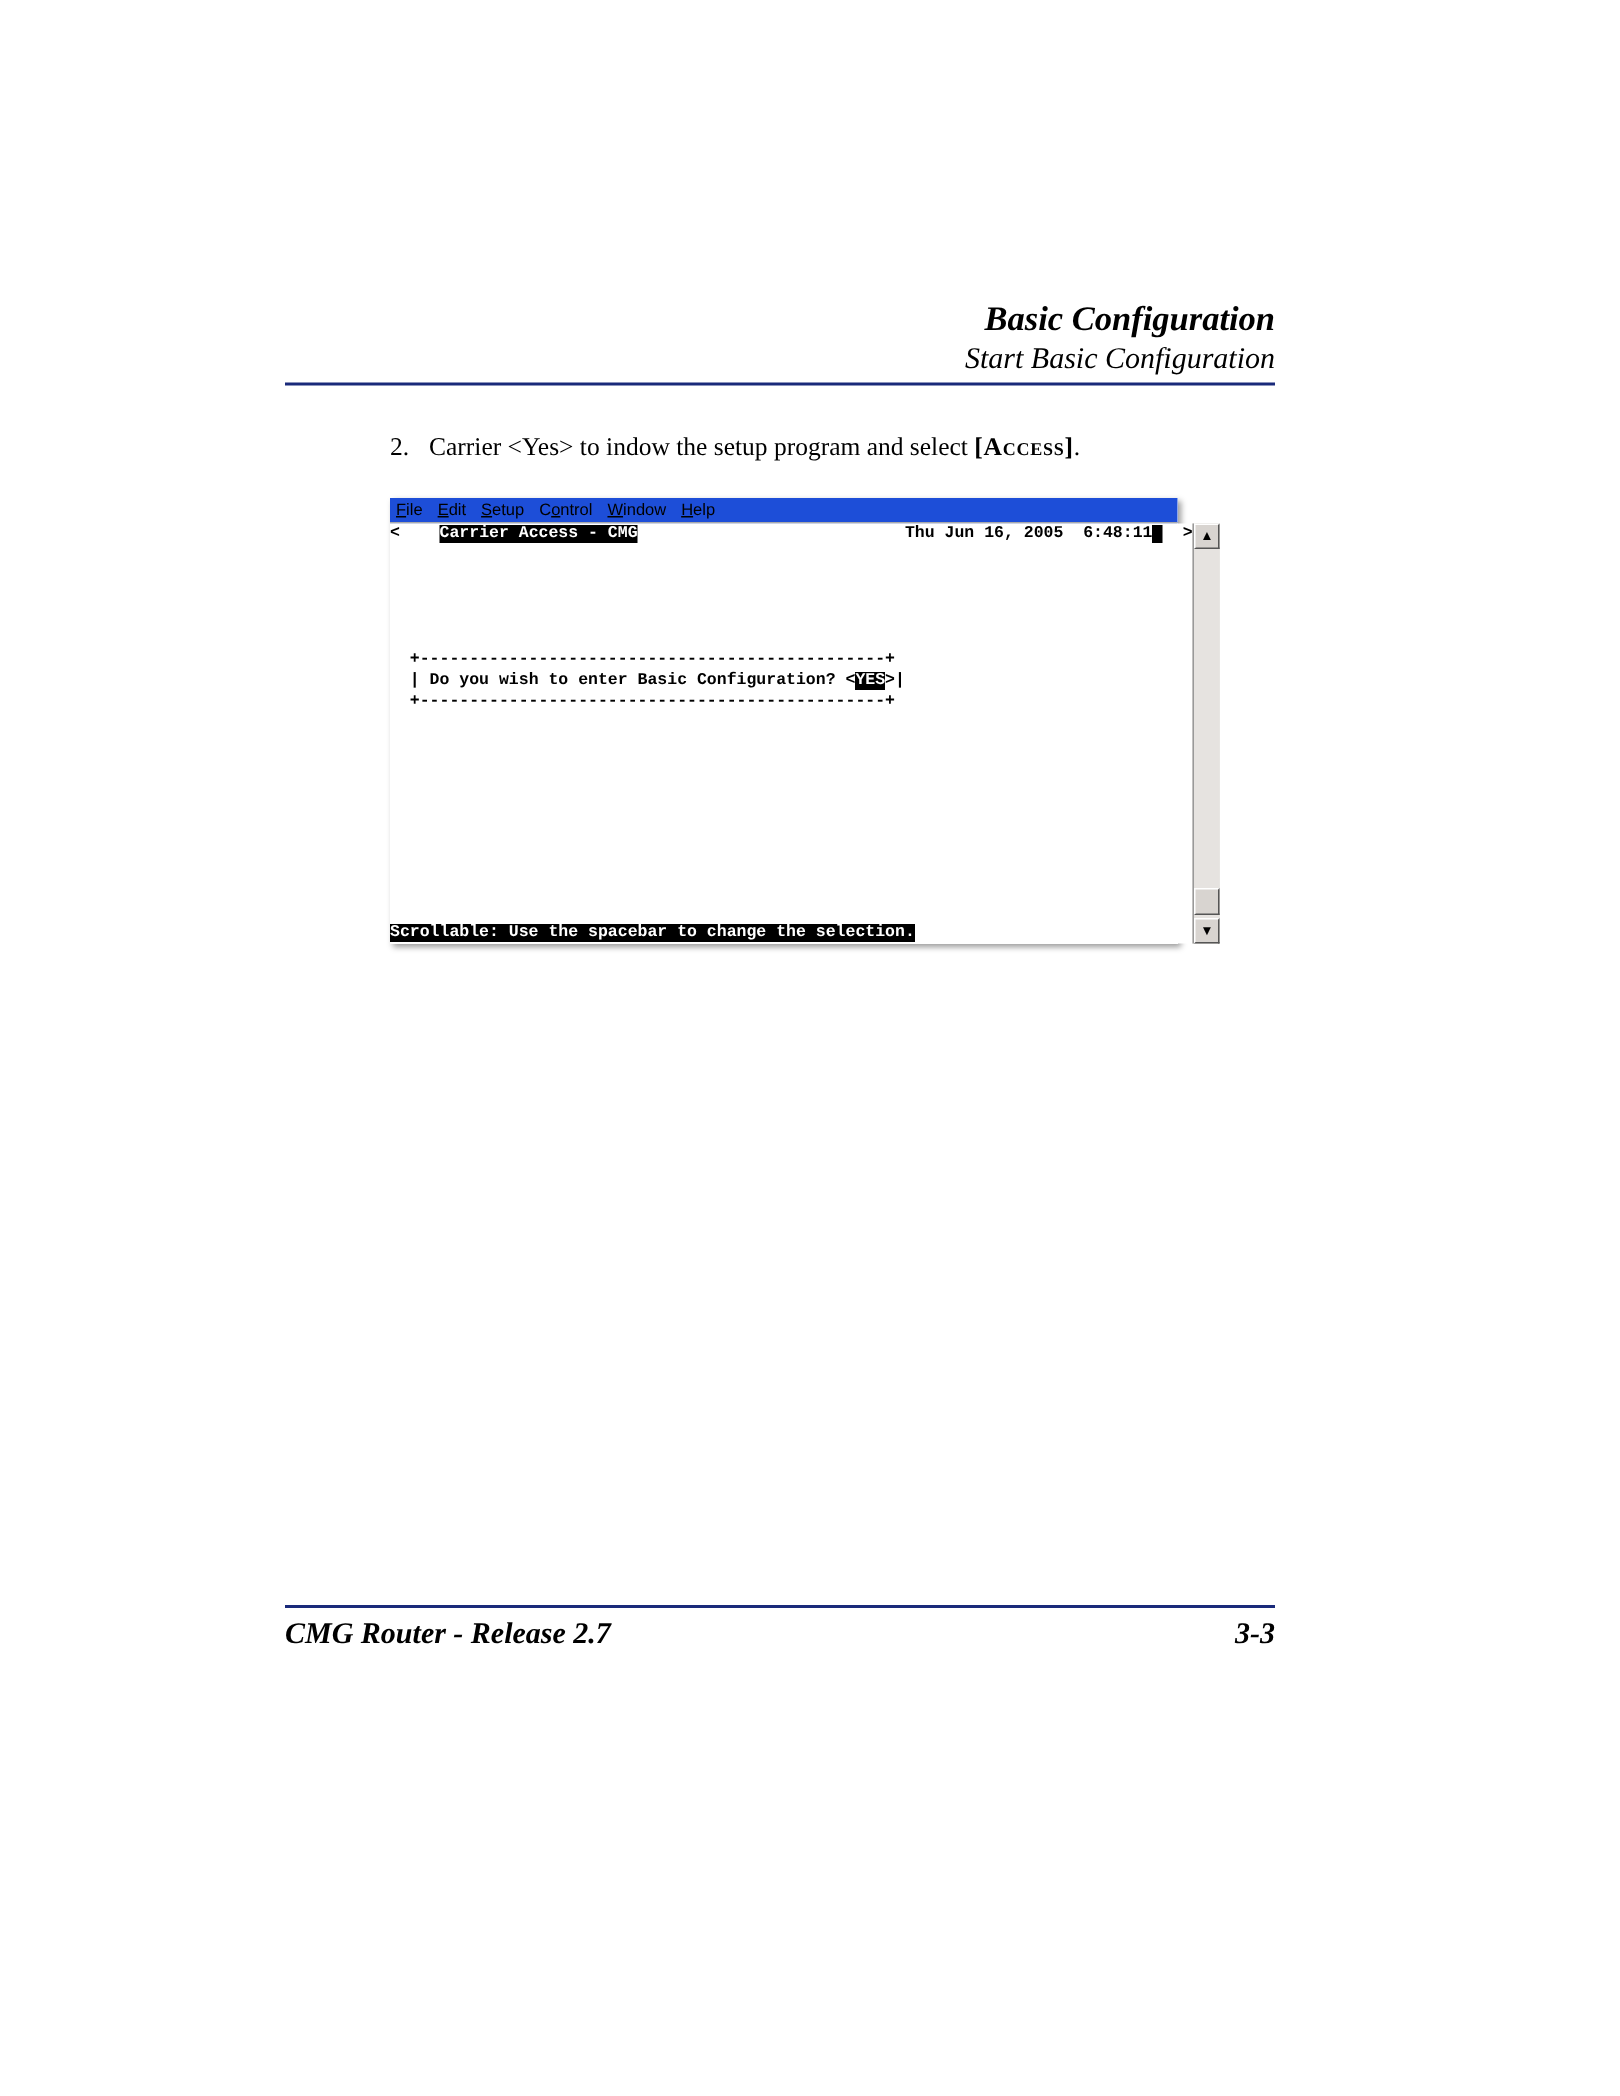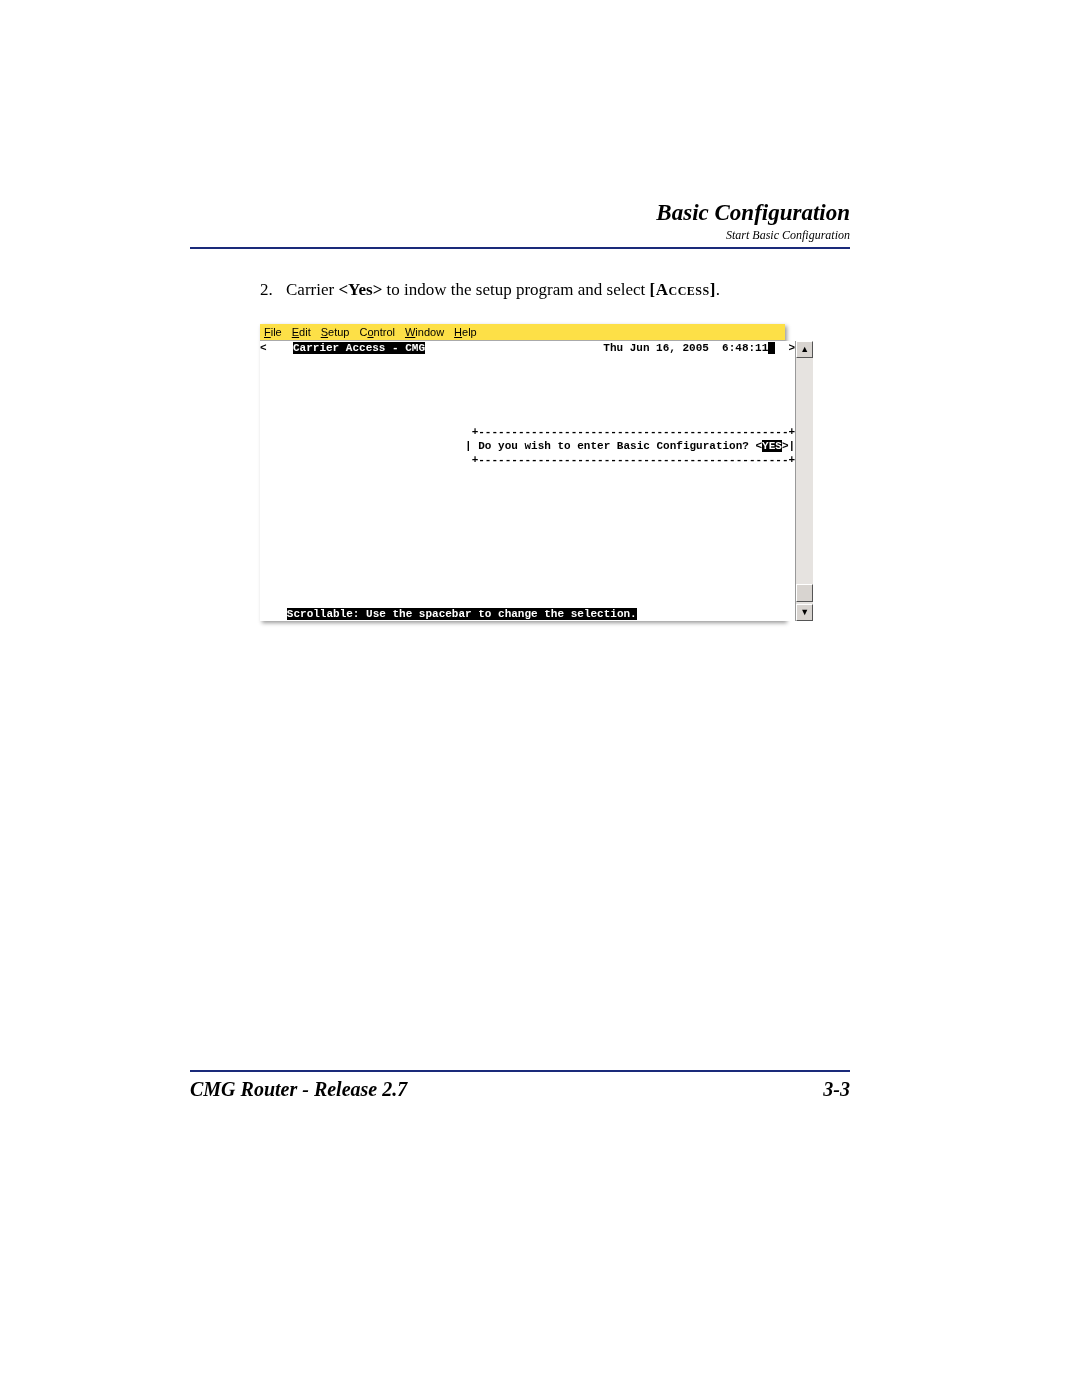--- a/index.html
+++ b/index.html
@@ -22,53 +22,53 @@
   .hdr-title {
     text-align: right;
     font-style: italic;
     font-weight: bold;
     font-size: 23px;
     margin: 0;
   }
   .hdr-sub {
     text-align: right;
     font-style: italic;
-    font-size: 12px;
+    font-size: 20px;
     margin: 2px 0 4px 0;
   }
   .hdr-rule {
     border: none;
     border-top: 2px solid #1a2a7a;
     margin: 0 0 30px 0;
   }
   
   .step {
     margin-left: 70px;
     font-size: 17px;
     line-height: 1.35;
     display: flex;
   }
   .step-num { width: 26px; flex: 0 0 auto; }
   .step-text {}
-  .bold { font-weight: bold; }
+  .bold { font-weight: normal; }
   .smallcaps {
     font-variant: small-caps;
     font-weight: bold;
     letter-spacing: 0.5px;
   }
 
   
   .term-wrap {
     margin-top: 22px;
     margin-left: 70px;
     width: 525px;
     box-shadow: 2px 2px 4px rgba(0,0,0,0.4);
   }
   .menubar {
-    background: #fde047;
+    background: #1d4ed8;
     border-bottom: 1px solid #aaa;
     font-family: Tahoma, Arial, sans-serif;
     font-size: 11px;
     padding: 2px 4px;
     display: flex;
     gap: 10px;
     color: #000;
   }
   .menubar span { cursor: default; }
   .menubar .ul { text-decoration: underline; }
@@ -81,21 +81,20 @@
   .term-screen {
     flex: 1 1 auto;
     font-family: "Courier New", Courier, monospace;
     font-size: 11px;
     font-weight: bold;
     line-height: 14px;
     color: #000;
     background: #fff;
     white-space: pre;
     padding: 0;
-    text-align: right;
   }
   .term-screen .row { height: 14px; }
   .inv {
     background: #000;
     color: #fff;
   }
   .caret {
     display:inline-block;
     background:#000;
     width:7px; height:12px;

